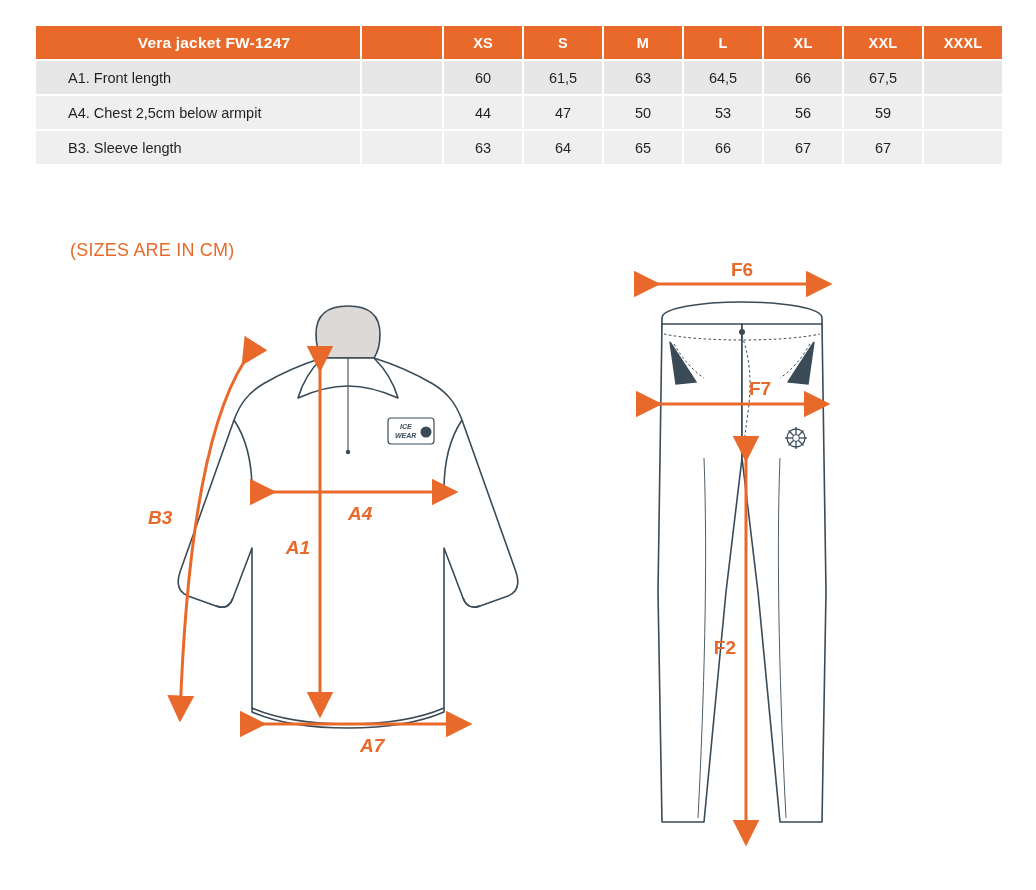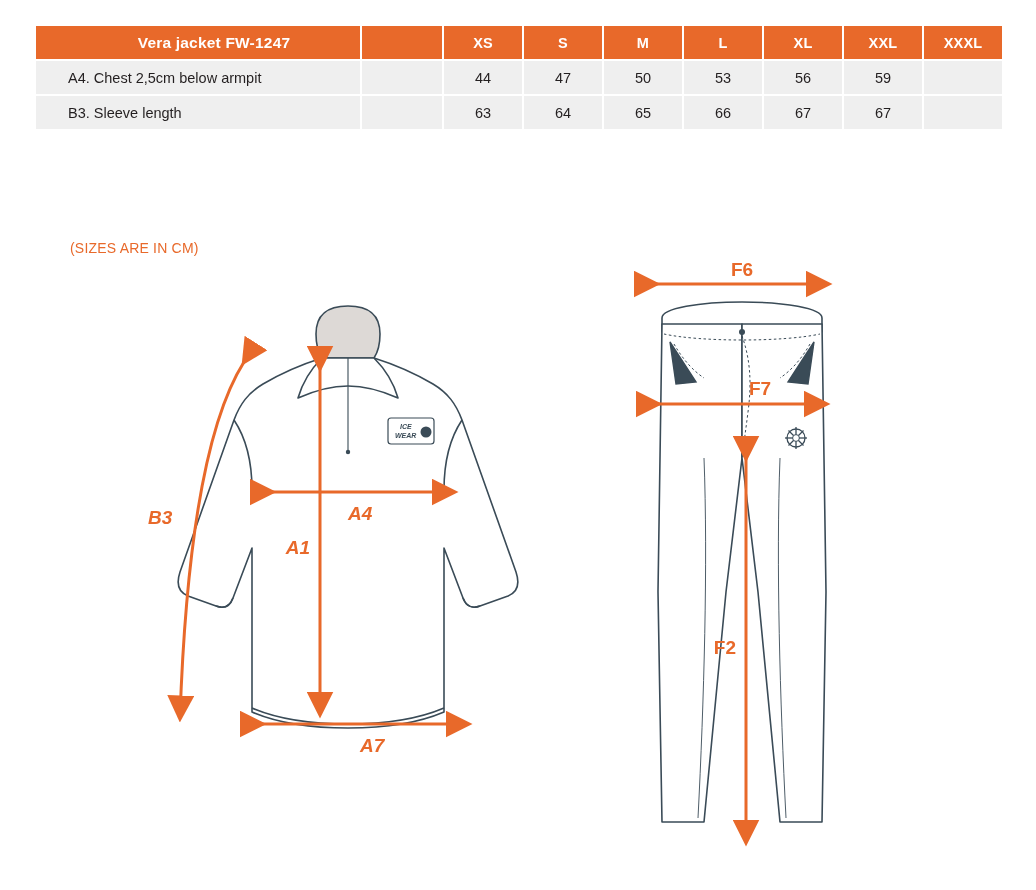--- a/index.html
+++ b/index.html
@@ -65,21 +65,21 @@
   }
   .col-name   { width: 326px; }
   .col-blank  { width: 82px; }
   .col-size   { width: 80px; }
 
   .units-note {
     position: absolute;
     left: 70px;
     top: 240px;
     color: #e8692a;
-    font-size: 14px;
+    font-size: 18px;
     letter-spacing: .2px;
   }
 
   
   .figures {
     position: absolute;
     left: 0;
     top: 262px;
     width: 1036px;
     height: 620px;
@@ -114,20 +114,31 @@
         <th>XS</th>
         <th>S</th>
         <th>M</th>
         <th>L</th>
         <th>XL</th>
         <th>XXL</th>
         <th>XXXL</th>
       </tr>
     </thead>
     <tbody>
+      <tr>
+        <td class="row-label">A1. Front length</td>
+        <td></td>
+        <td>60</td>
+        <td>61,5</td>
+        <td>63</td>
+        <td>64,5</td>
+        <td>66</td>
+        <td>67,5</td>
+        <td></td>
+      </tr>
       <tr class="alt">
         <td class="row-label">A4. Chest 2,5cm below armpit</td>
         <td></td>
         <td>44</td>
         <td>47</td>
         <td>50</td>
         <td>53</td>
         <td>56</td>
         <td>59</td>
         <td></td>

